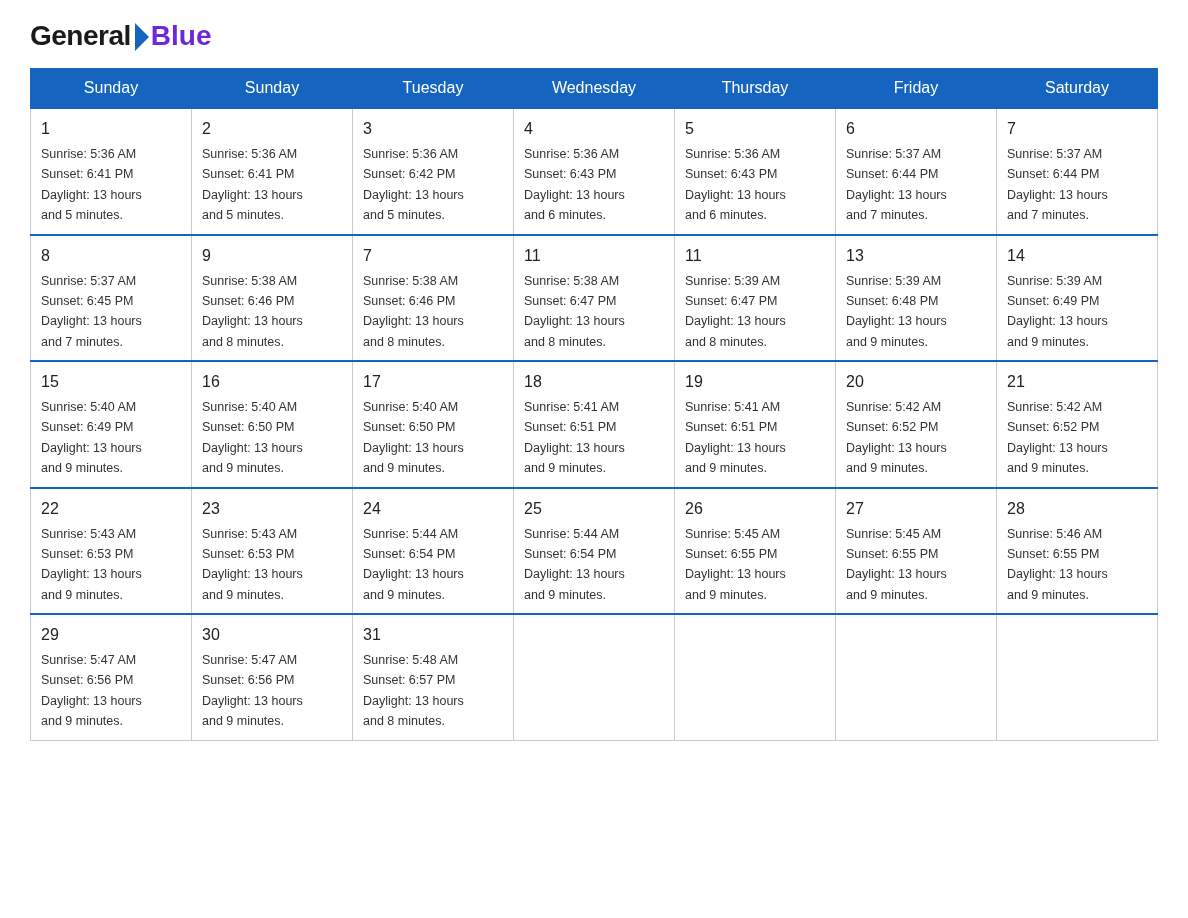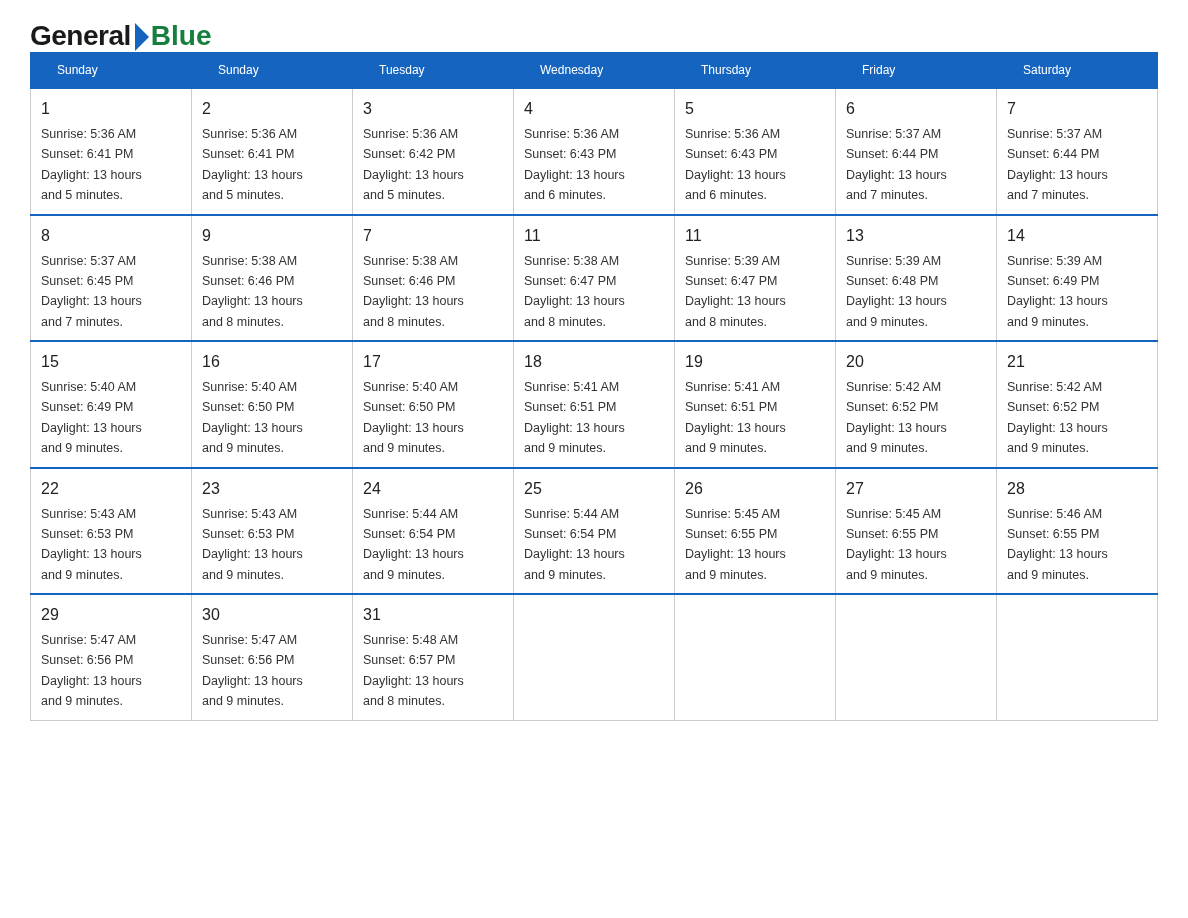--- a/index.html
+++ b/index.html
@@ -8,20 +8,21 @@
       background: #fff;
       color: #222;
       width: 1188px;
       min-height: 918px;
       padding: 20px 30px;
     }
     .header-area {
       display: flex;
       justify-content: space-between;
       align-items: flex-end;
+      margin-bottom: 16px;
     }
     .logo {
       display: flex;
       flex-direction: column;
       align-items: flex-start;
     }
     .logo-top {
       display: flex;
       align-items: center;
     }
@@ -36,21 +37,21 @@
       height: 0;
       border-left: 14px solid #1565c0;
       border-top: 14px solid transparent;
       border-bottom: 14px solid transparent;
       margin-left: 4px;
       margin-top: 2px;
     }
     .logo-blue {
       font-size: 28px;
       font-weight: bold;
-      color: #15803d;
+      color: #6d28d9;
       margin-left: 2px;
     }
     .title-area {
       text-align: right;
     }
     .month-title {
       font-size: 52px;
       font-weight: 300;
       color: #1a1a1a;
       line-height: 1.1;
@@ -61,24 +62,24 @@
       margin-top: 4px;
     }
     table {
       width: 100%;
       border-collapse: collapse;
       table-layout: fixed;
     }
     thead tr th {
       background-color: #1565c0;
       color: #fff;
-      font-size: 12px;
+      font-size: 16px;
       font-weight: normal;
       padding: 10px 26px;
-      text-align: left;
+      text-align: center;
       border: 1px solid #1565c0;
     }
     tbody tr td {
       vertical-align: top;
       padding: 8px 10px;
       border: 1px solid #ccc;
       font-size: 13px;
       line-height: 1.5;
       background: #fff;
       min-height: 100px;

